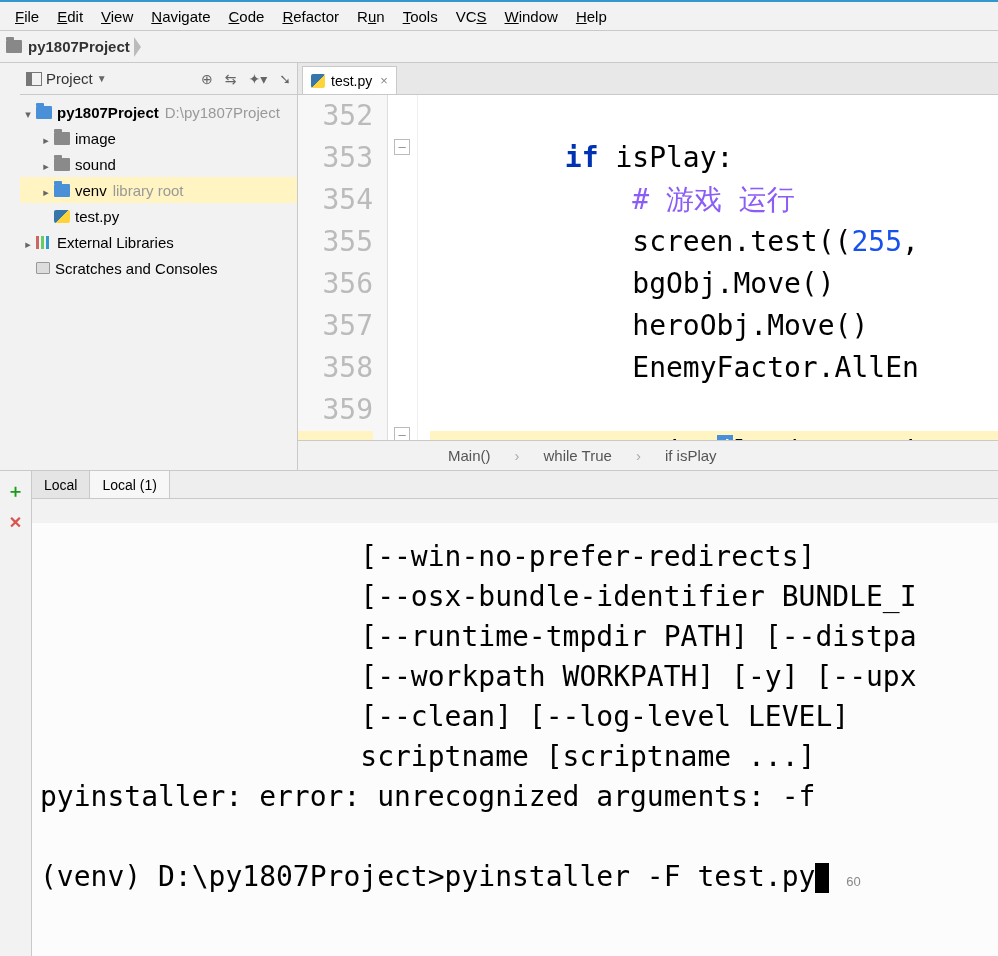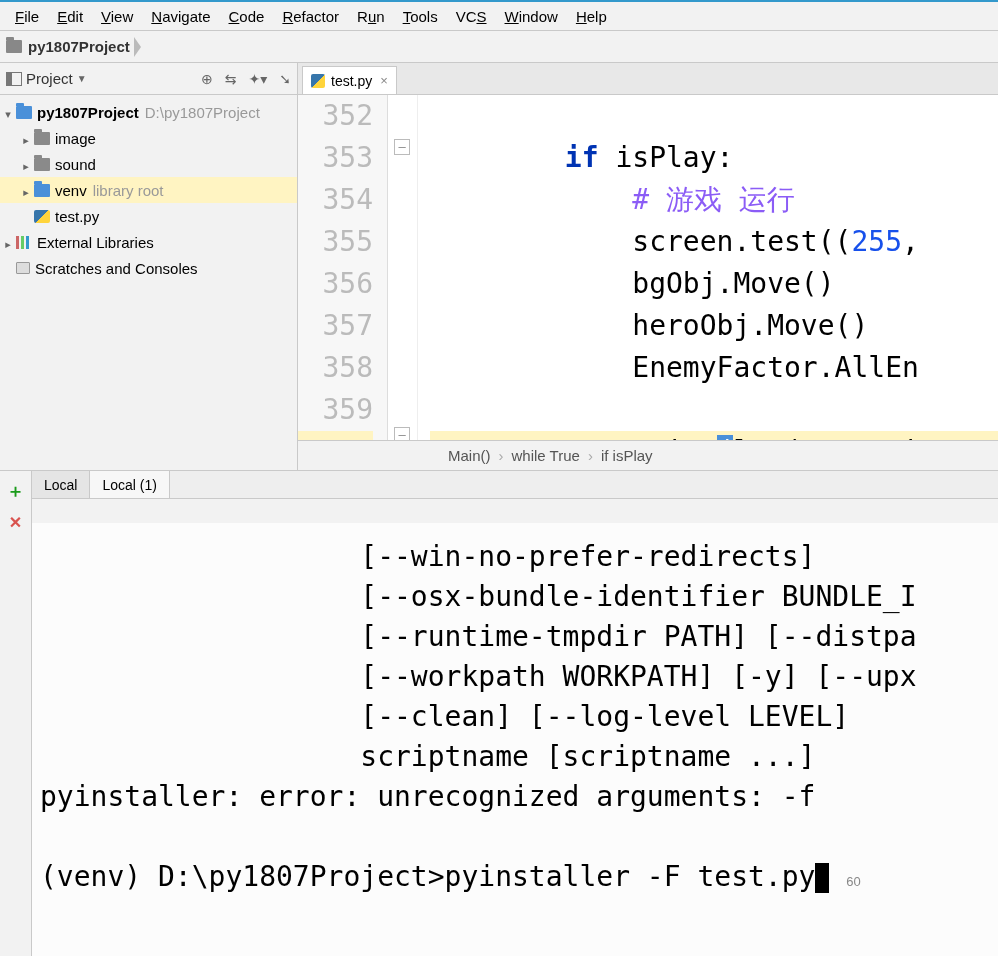--- a/index.html
+++ b/index.html
@@ -12,21 +12,21 @@
   .menubar .item .mn { text-decoration:underline; }
   
   .crumbbar { height:32px; background:#f2f2f2; display:flex; align-items:center; padding:0 6px; border-bottom:1px solid #c9c9c9; }
   .folder-icon { width:16px; height:13px; background:#888; display:inline-block; margin-right:6px; border-radius:1px; position:relative; }
   .folder-icon::before{content:"";position:absolute;top:-3px;left:0;width:8px;height:3px;background:#888;border-radius:1px 1px 0 0;}
   .crumb-name { font-weight:bold; font-size:15px; color:#333; }
   .crumb-sep { width:10px; height:28px; margin-left:4px; position:relative; }
   .crumb-sep::before { content:""; position:absolute; left:0; top:4px; width:0; height:0; border-left:7px solid #bbb; border-top:10px solid transparent; border-bottom:10px solid transparent; }
   
   .midrow { display:flex; height:408px; border-bottom:1px solid #c9c9c9; }
-  .sidebar { width:298px; background:#f2f2f2; border-right:1px solid #c9c9c9; display:flex; flex-direction:column; }
+  .sidebar { width:298px; background:#f2f2f2; border-right:1px solid #c9c9c9; display:flex; flex-direction:column;padding-left:20px; }
   .side-head { height:32px; border-bottom:1px solid #c9c9c9; display:flex; align-items:center; padding:0 6px; }
   .side-head .pane-ico { width:16px; height:14px; border:1px solid #777; display:inline-block; margin-right:4px; position:relative; }
   .side-head .pane-ico::after { content:""; position:absolute; left:0; top:0; width:5px; height:12px; background:#777; }
   .side-head .label { font-size:15px; color:#333; margin-right:4px; }
   .side-head .dd { font-size:10px; color:#666; }
   .side-tools { margin-left:auto; display:flex; gap:12px; color:#666; font-size:14px; }
   .side-tools span{cursor:default;}
   .tree { padding:4px 0; font-size:15px; }
   .tree-row { height:26px; display:flex; align-items:center; padding-left:2px; white-space:nowrap; }
   .tree-row.sel { background:#fff4c2; }
@@ -57,21 +57,21 @@
   .gutter { width:90px; background:#f7f7f7; color:#bbb; text-align:right; padding-right:14px; line-height:42px; border-right:1px solid #ddd;}
   .gutter .ln360{background:#fff4c2;}
   .foldcol { width:30px; position:relative; border-right:1px solid #eee;}
   .fold-mark { position:absolute; left:6px; width:16px; height:16px; border:1px solid #bbb; font-size:12px; text-align:center; line-height:14px; color:#888; background:#fff;}
   .code { flex:1; white-space:pre; padding-left:12px; line-height:42px; overflow:hidden;}
   .code .kw{color:#0033b3;font-weight:bold;}
   .code .cm{color:#8b5cf6;text-align:right;}
   .code .num{color:#1750eb;}
   .code .sel-char{background:#4a90d9;color:#fff;}
   .code .l360{background:#fff4c2;display:block;}
-  .edcrumb { height:30px; background:#f2f2f2; border-top:1px solid #c9c9c9; display:flex; align-items:center; padding-left:150px; font-size:15px; color:#555; gap:8px;}
+  .edcrumb { height:30px; background:#f2f2f2; border-top:1px solid #c9c9c9; display:flex; align-items:center; padding-left:150px; font-size:15px; color:#555; gap:24px;}
   .edcrumb .sp{color:#aaa;}
   
   .termpanel { height:485px; display:flex; flex-direction:column; }
   .term-head { height:28px; background:#e8e8e8; border-bottom:1px solid #c9c9c9; display:flex; align-items:center; padding-left:6px; font-size:15px; color:#333;}
   .term-body { flex:1; display:flex; }
   .term-gut { width:32px; background:#f2f2f2; border-right:1px solid #c9c9c9; display:flex; flex-direction:column; align-items:center; gap:10px; padding-top:8px;}
   .term-gut .plus{color:#1a9b1a;font-size:18px;font-weight:bold;}
   .term-gut .x{color:#d9534f;font-size:16px;font-weight:bold;}
   .term-main { flex:1; display:flex; flex-direction:column;gap:24px; }
   .term-tabs { height:28px; display:flex; border-bottom:1px solid #c9c9c9; background:#eee;}

